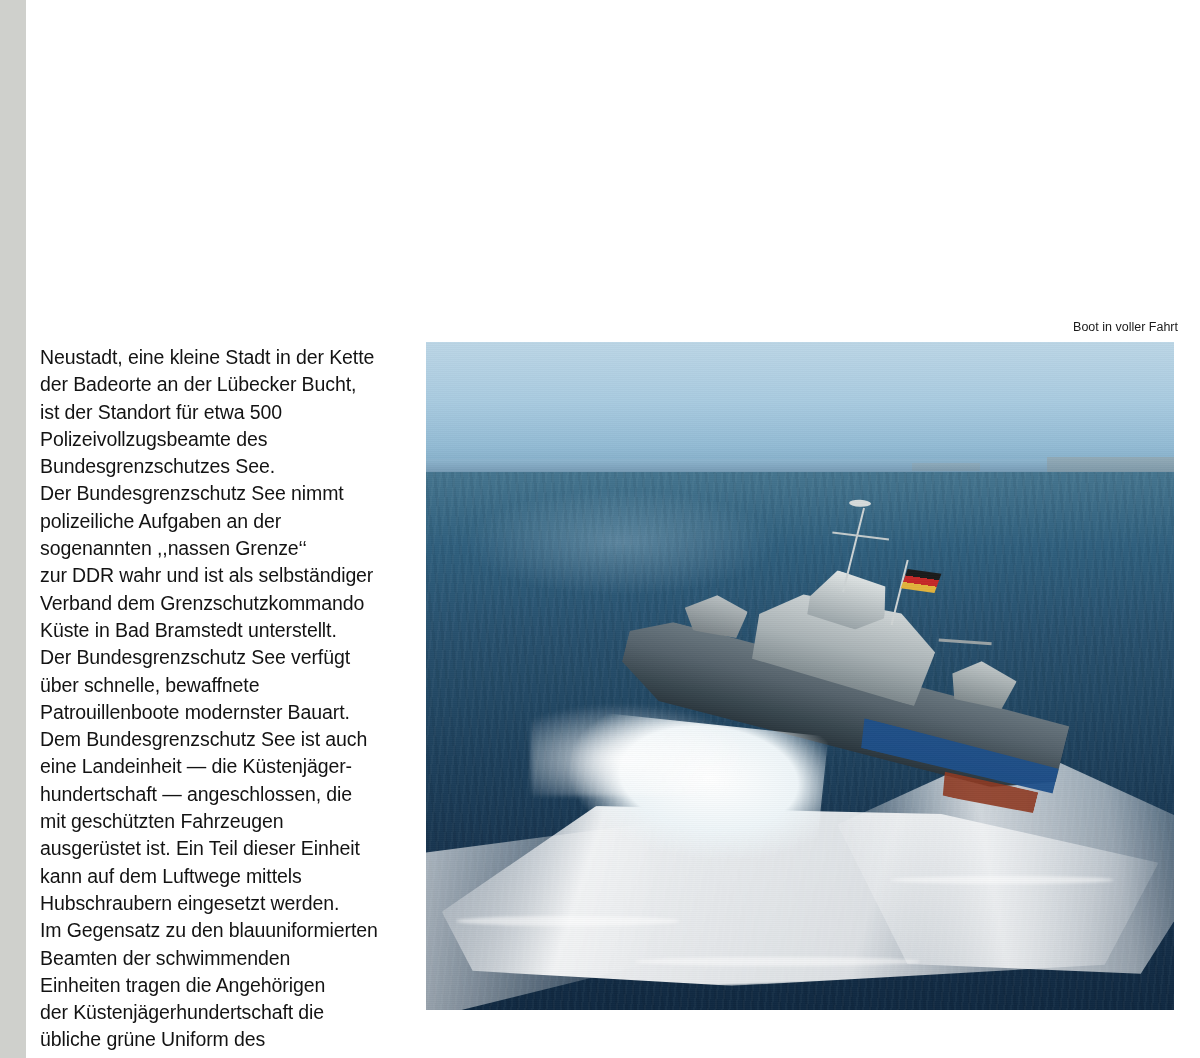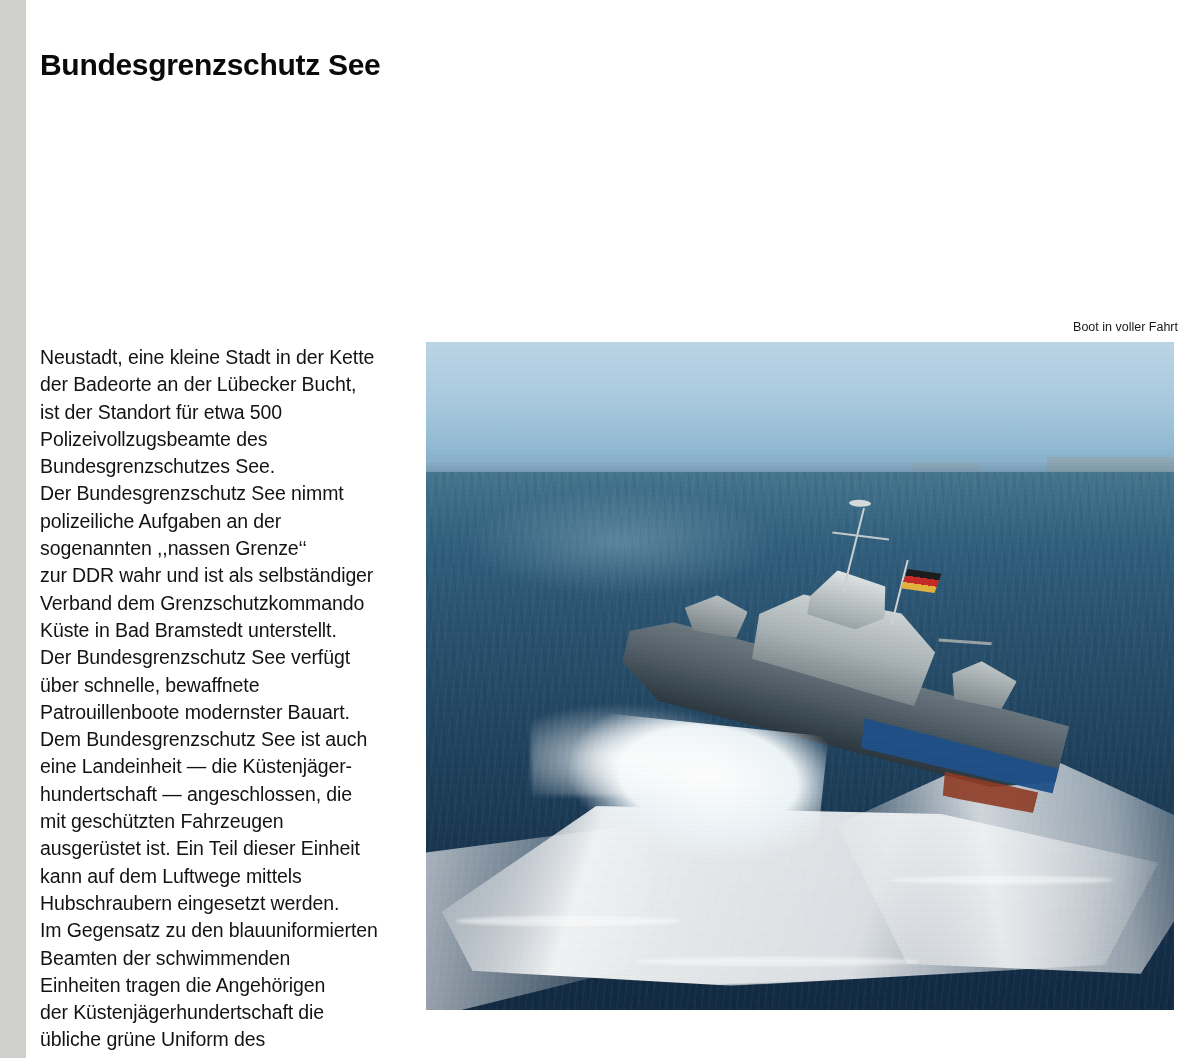--- a/index.html
+++ b/index.html
@@ -317,21 +317,20 @@
     pointer-events: none;
   }
 </style>
 </head>
 <body>
 
 <div class="left-strip"></div>
 
 <div class="page-body">
 
-  <h1 class="page-title">Bundesgrenzschutz See</h1>
 
   <div class="body-text">
     <p>Neustadt, eine kleine Stadt in der Kette
 der Badeorte an der Lübecker Bucht,
 ist der Standort für etwa 500
 Polizeivollzugsbeamte des
 Bundesgrenzschutzes See.
 Der Bundesgrenzschutz See nimmt
 polizeiliche Aufgaben an der
 sogenannten ,,nassen Grenze‘‘

